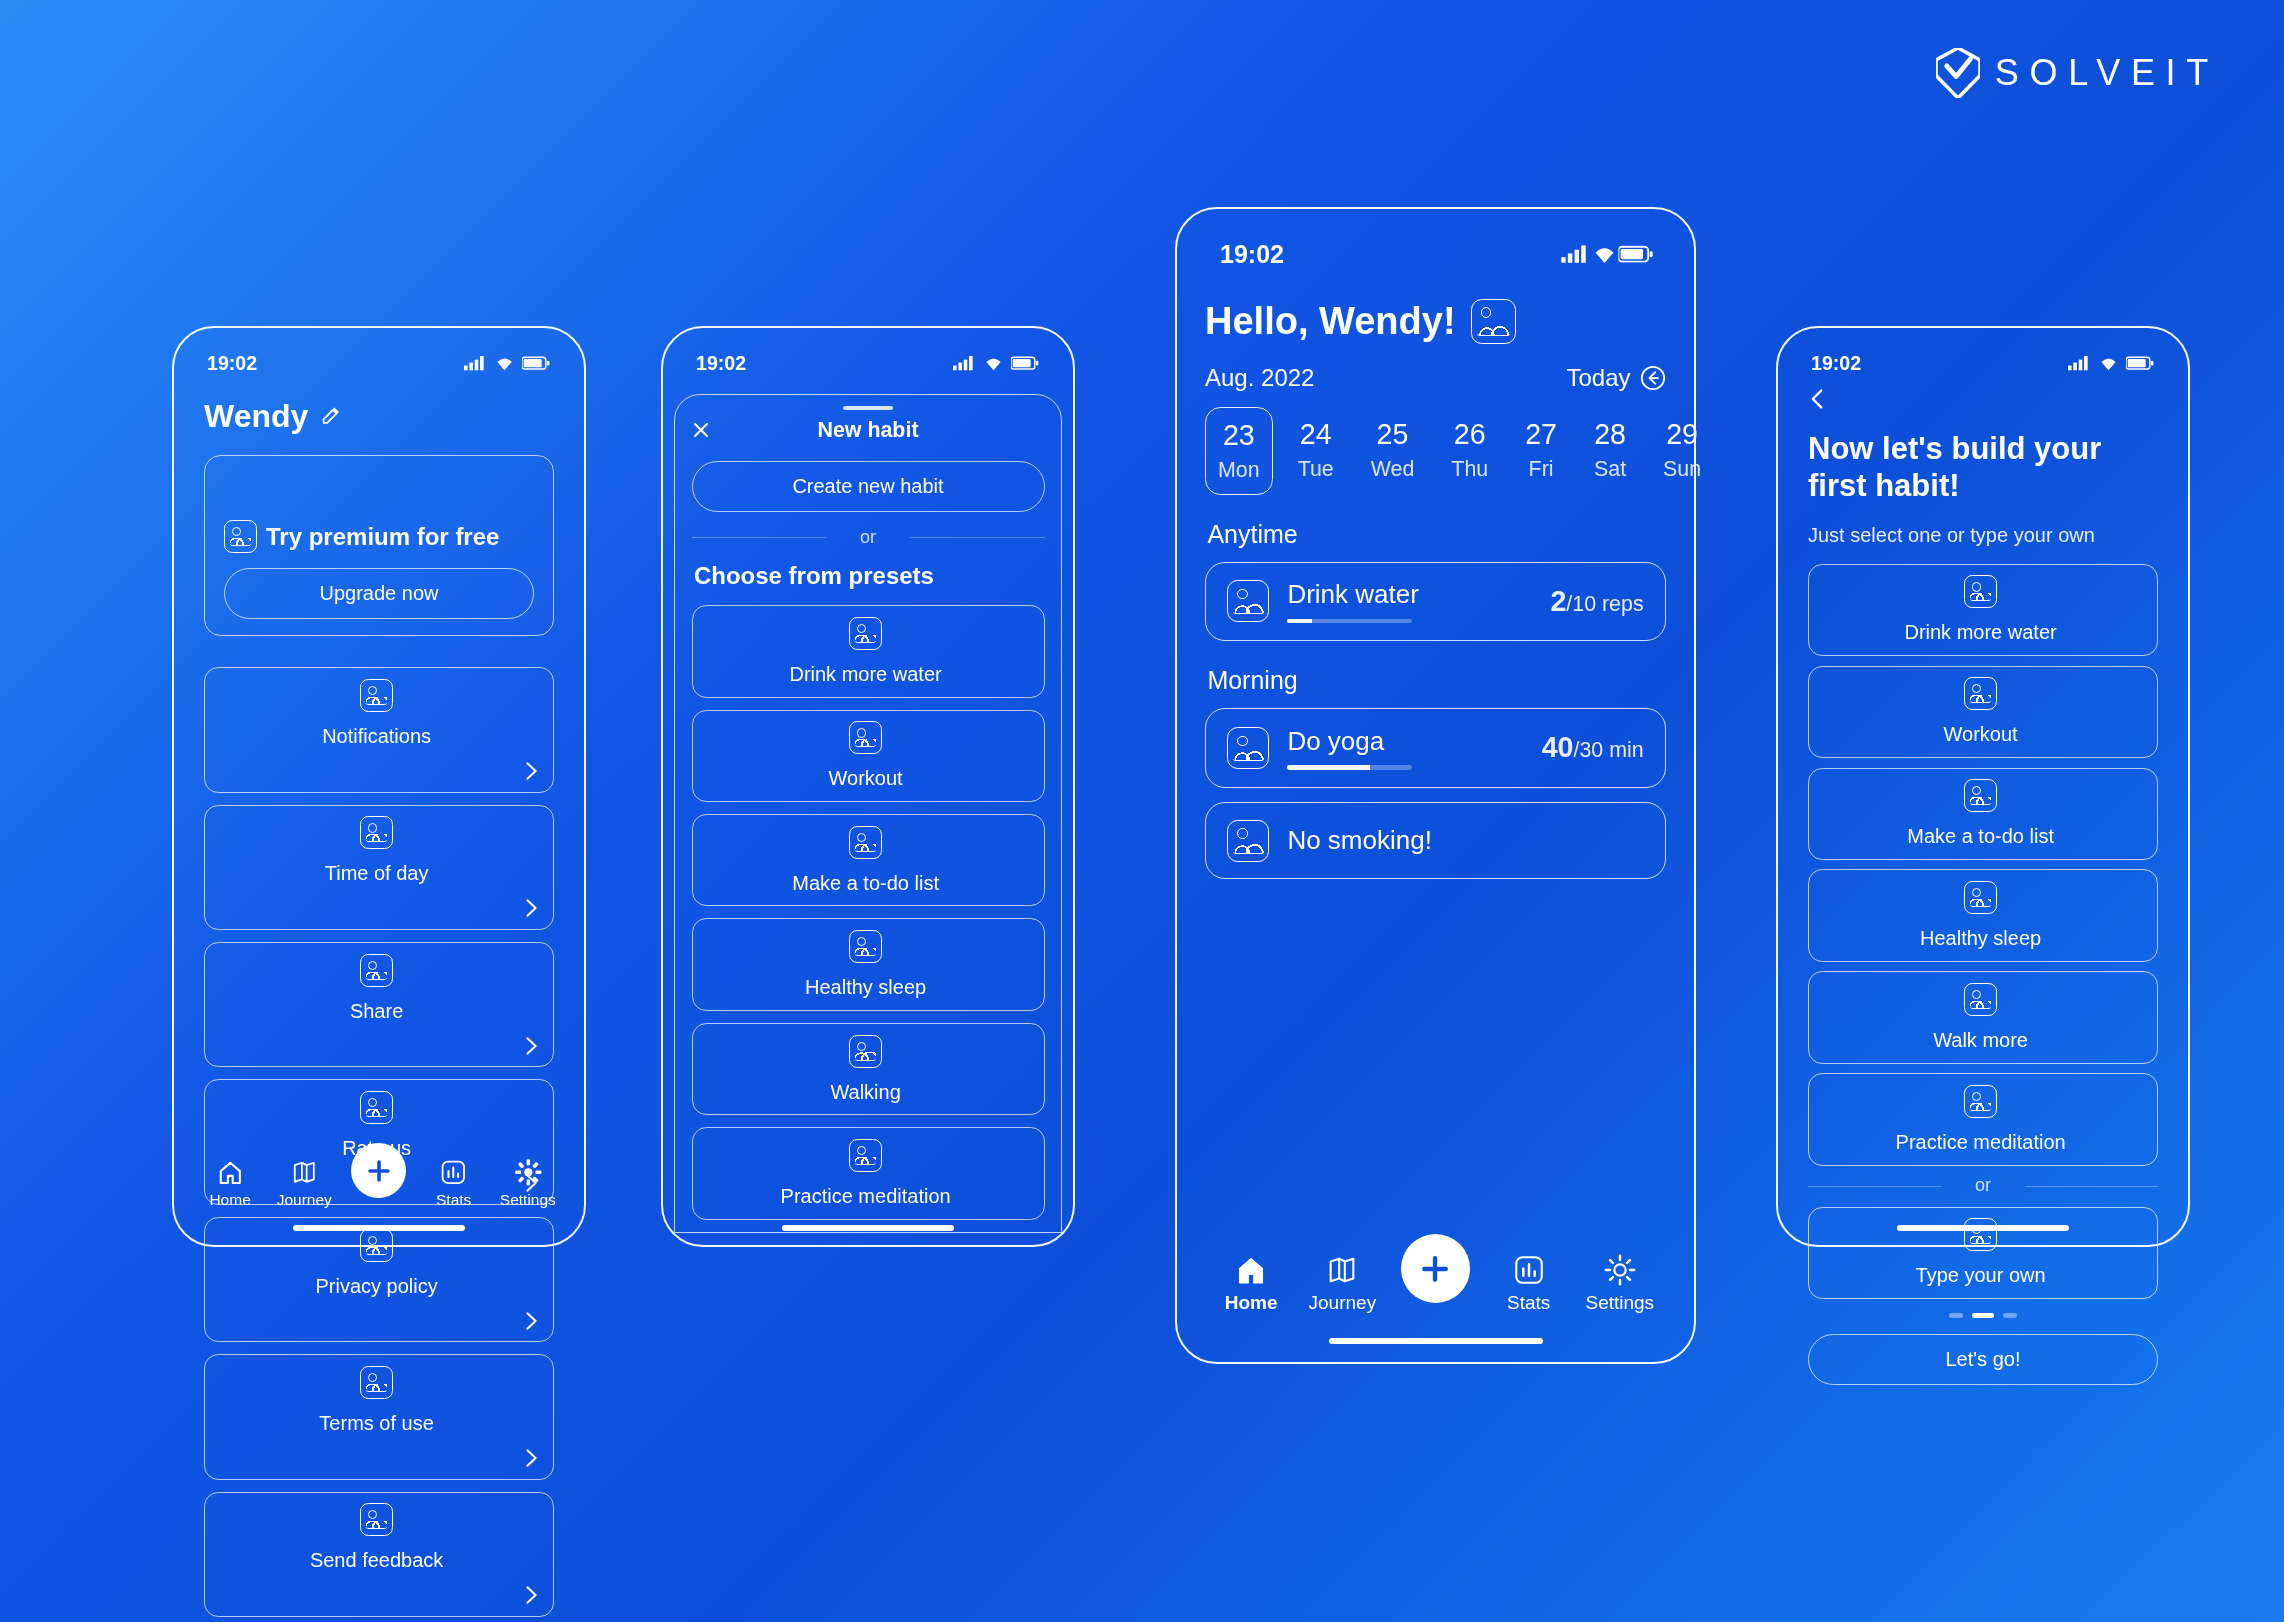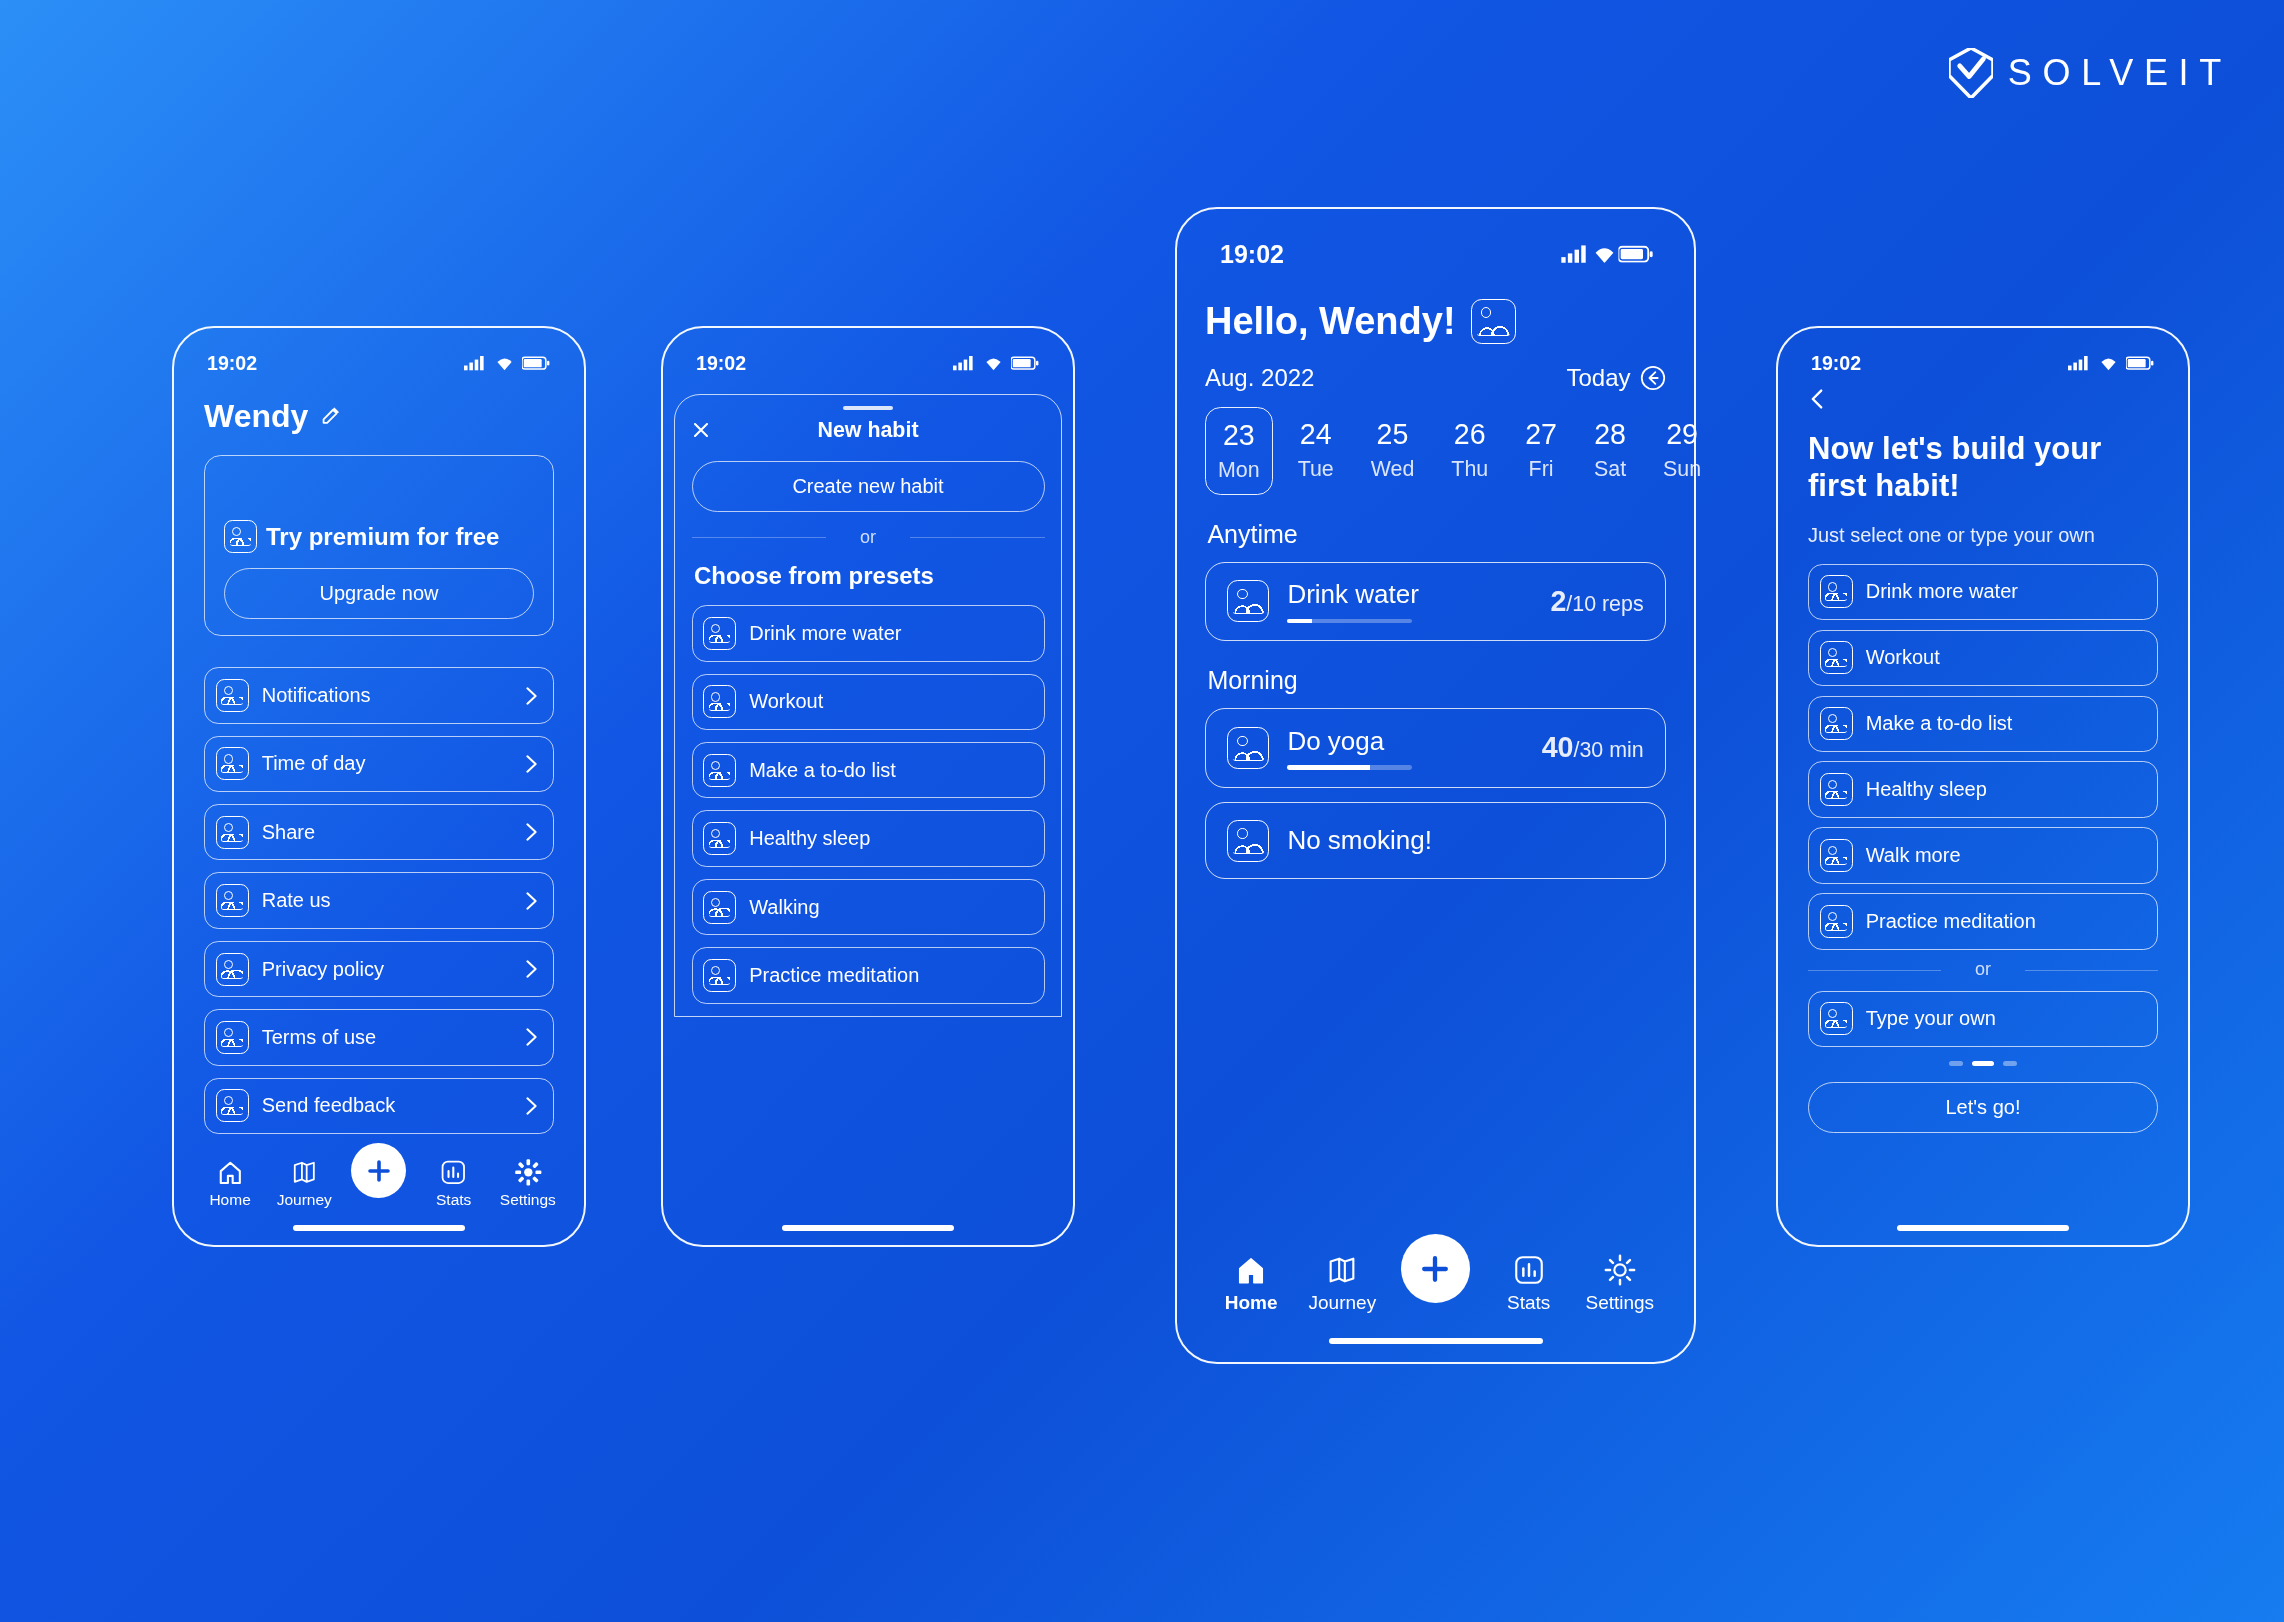--- a/index.html
+++ b/index.html
@@ -8,21 +8,21 @@
   height: 1623px;
   background: linear-gradient(135deg, #2b8ff7 0%, #1156e4 35%, #0d4fd8 60%, #167cf0 100%);
   font-family: -apple-system, BlinkMacSystemFont, "Segoe UI", Helvetica, Arial, sans-serif;
   color: #fff;
   position: relative;
   overflow: hidden;
 }
 
 
 .brand {
-  position: absolute; top: 48px; right: 52px;
+  position: absolute; top: 48px; right: 65px;
   display: flex; align-items: center; gap: 14.3px;
 }
 .brand-text { font-size: 36px; letter-spacing: 10.7px; font-weight: 400; }
 .brand-logo { width: 44px; height: 50px; }
 
 
 .phone {
   position: absolute;
   border: 2.4px solid rgba(255,255,255,0.95);
   border-radius: 42px;
@@ -56,20 +56,21 @@
   padding: 13px 0;
   font-size: 20px;
 }
 .row {
   border: 1.2px solid rgba(255,255,255,0.7);
   border-radius: 14.3px;
   padding: 10.7px 15.5px 10.7px 10.7px;
   display: flex; align-items: center; gap: 13px;
   font-size: 20px;
   margin-bottom: 12px;
+  flex-direction: column;
 }
 .row .chev { margin-left: auto; }
 .section-title { font-size: 24px; font-weight: 700; margin: 9.5px 0 15.5px 2.4px; }
 
 
 .nav {
   position: absolute; left: 0; right: 0; bottom: 36px;
   display: flex; justify-content: space-around; align-items: flex-end;
   padding: 0 19px;
 }

